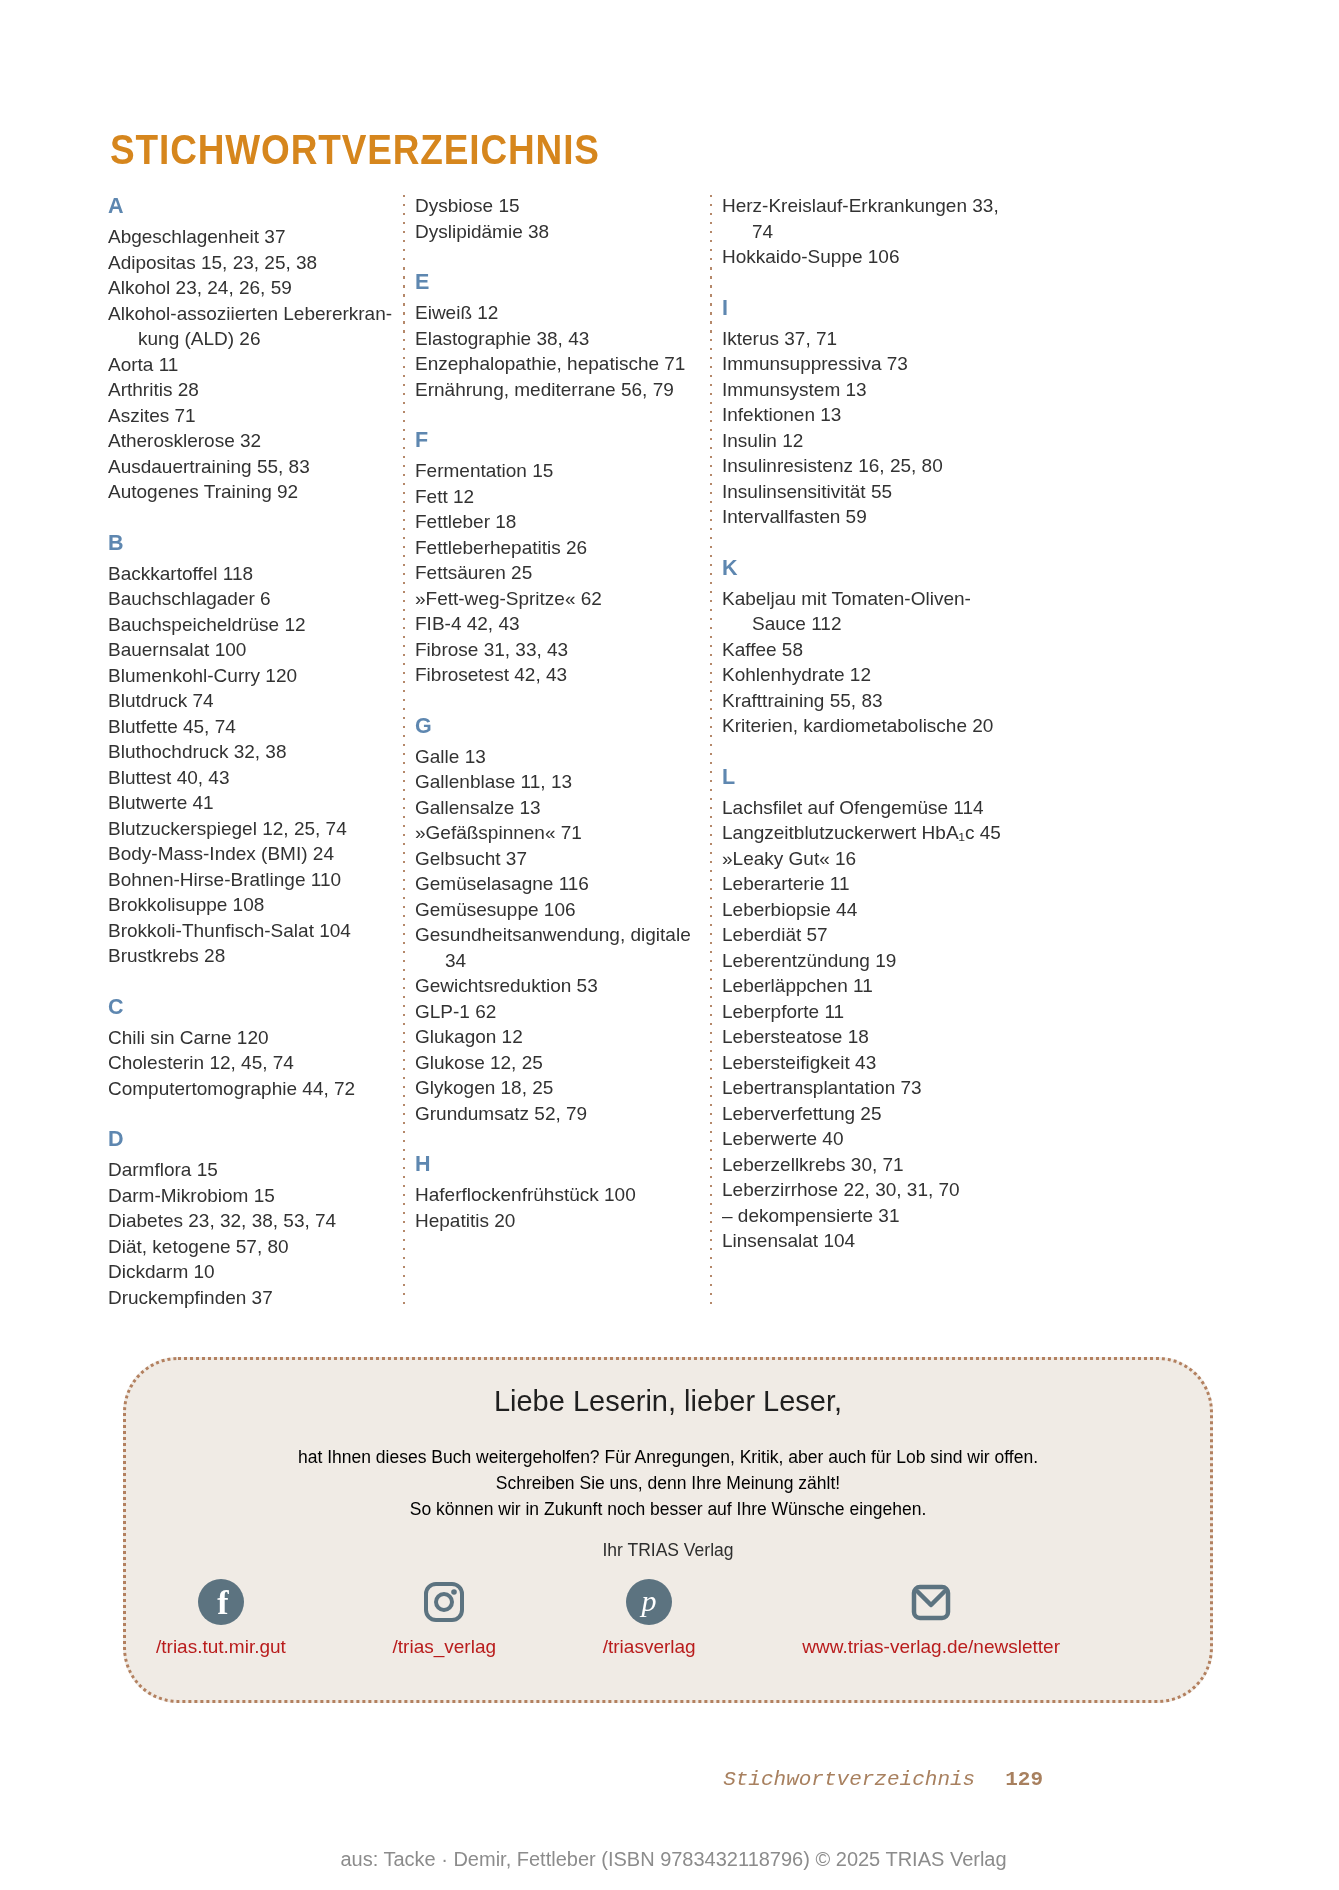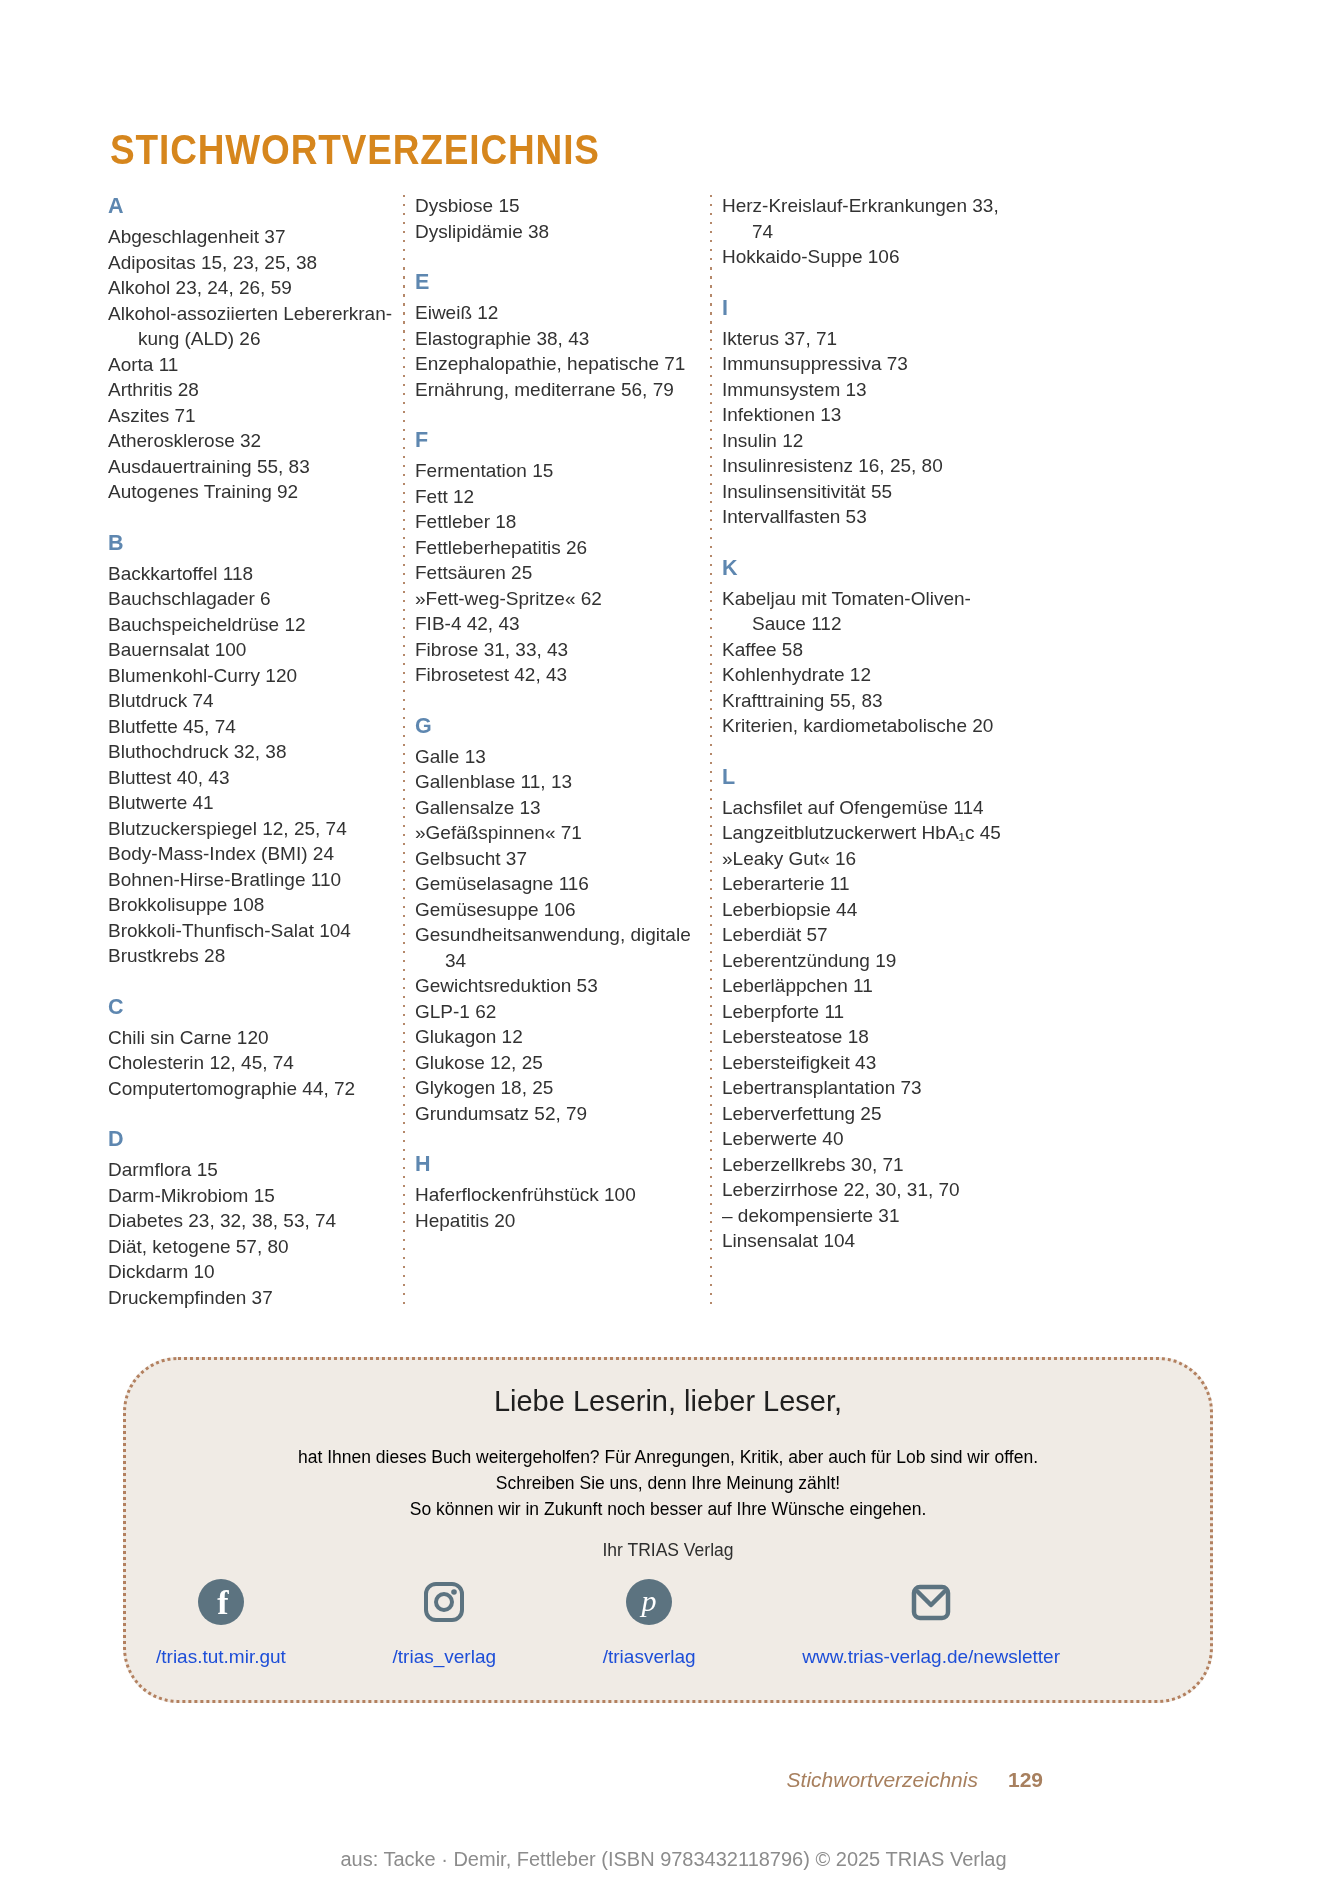--- a/index.html
+++ b/index.html
@@ -21,23 +21,23 @@
   .reader-box{position:absolute;left:123px;top:1357px;width:1090px;height:346px;
               box-sizing:border-box;background:#F0EBE5;border:3px dotted #B3805F;
               border-radius:55px;text-align:center;}
   .rb-heading{margin-top:24px;font-size:29px;line-height:34px;color:#1f1f1f;}
   .rb-lines{margin-top:26px;font-size:17.5px;line-height:26px;color:#000000;}
   .rb-signature{margin-top:16px;font-size:17.5px;line-height:24px;color:#2e2e2e;}
   .rb-contact{margin-top:15px;font-size:18.5px;line-height:26px;color:#2e2e2e;}
   .rb-socials{margin-top:16px;display:flex;justify-content:space-between;padding:0 150px 0 30px;}
   .social{display:flex;flex-direction:column;align-items:center;}
   .social-icon{height:48px;display:block;}
-  .social-label{margin-top:20px;font-size:19px;color:#1d4ed8;white-space:nowrap;}
-
-  .footer{position:absolute;top:1768px;right:296px;color:#A8805F;white-space:nowrap;}
+  .social-label{margin-top:10px;font-size:19px;color:#b91c1c;white-space:nowrap;}
+
+  .footer{position:absolute;top:1768px;right:296px;color:#A8805F;white-space:nowrap;font-family:Liberation Mono, monospace;}
   .footer-label{font-style:italic;font-size:21px;}
   .footer-page{font-weight:bold;font-size:21px;margin-left:30px;}
 
   .credit{position:absolute;top:1848px;left:4px;width:100%;text-align:center;
           font-size:20px;color:#8C8C8C;}
 </style>
 </head>
 <body>
 
 <div class="page">
@@ -129,21 +129,21 @@
         <div class="entry">Herz-Kreislauf-Erkrankungen 33, 74</div>
         <div class="entry">Hokkaido-Suppe 106</div>
         <div class="letter">I</div>
         <div class="entry">Ikterus 37, 71</div>
         <div class="entry">Immunsuppressiva 73</div>
         <div class="entry">Immunsystem 13</div>
         <div class="entry">Infektionen 13</div>
         <div class="entry">Insulin 12</div>
         <div class="entry">Insulinresistenz 16, 25, 80</div>
         <div class="entry">Insulinsensitivität 55</div>
-        <div class="entry">Intervallfasten 53</div>
+        <div class="entry">Intervallfasten 59</div>
         <div class="letter">K</div>
         <div class="entry">Kabeljau mit Tomaten-Oliven-Sauce 112</div>
         <div class="entry">Kaffee 58</div>
         <div class="entry">Kohlenhydrate 12</div>
         <div class="entry">Krafttraining 55, 83</div>
         <div class="entry">Kriterien, kardiometabolische 20</div>
         <div class="letter">L</div>
         <div class="entry">Lachsfilet auf Ofengemüse 114</div>
         <div class="entry">Langzeitblutzuckerwert HbA₁c 45</div>
         <div class="entry">»Leaky Gut« 16</div>

